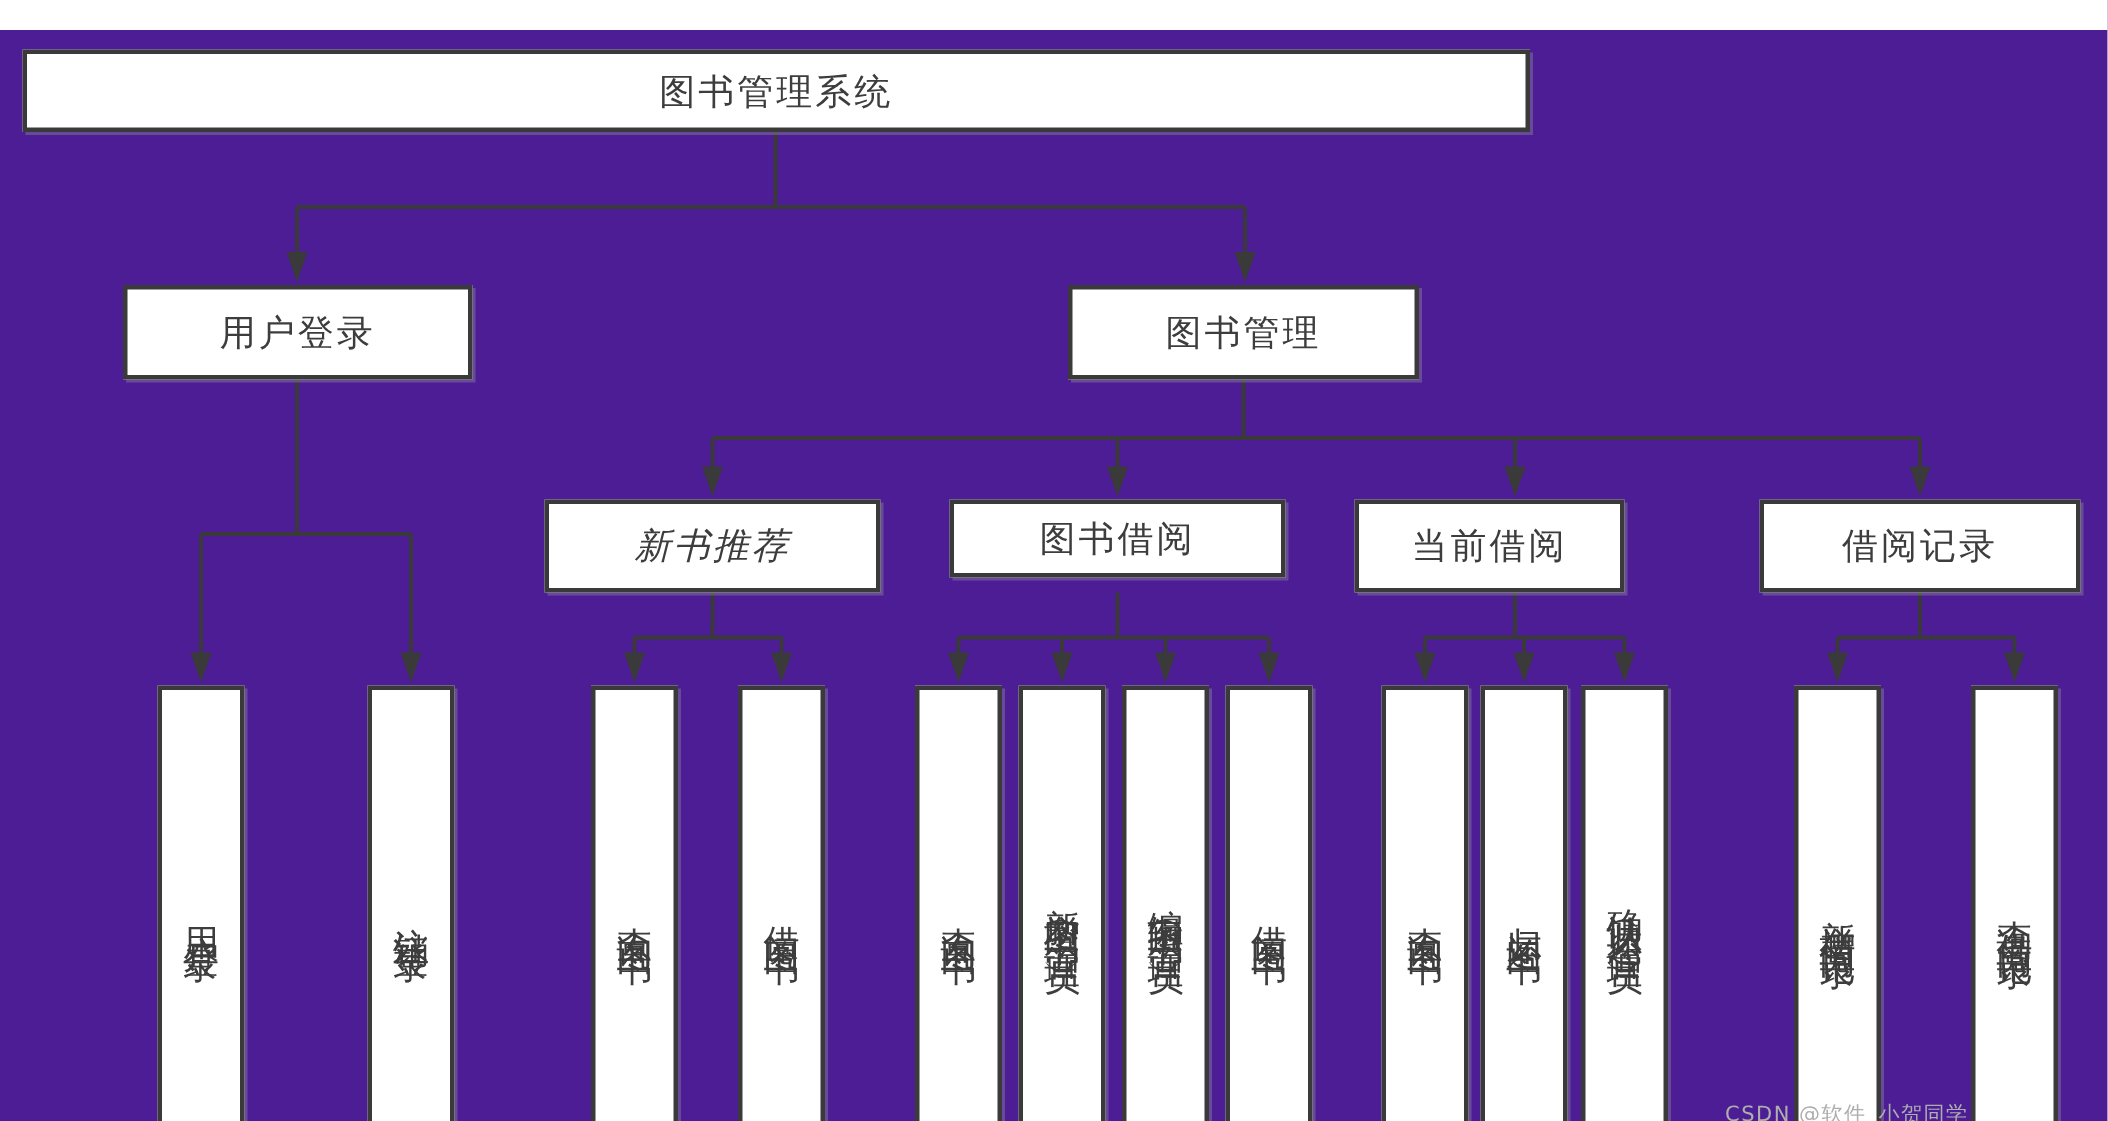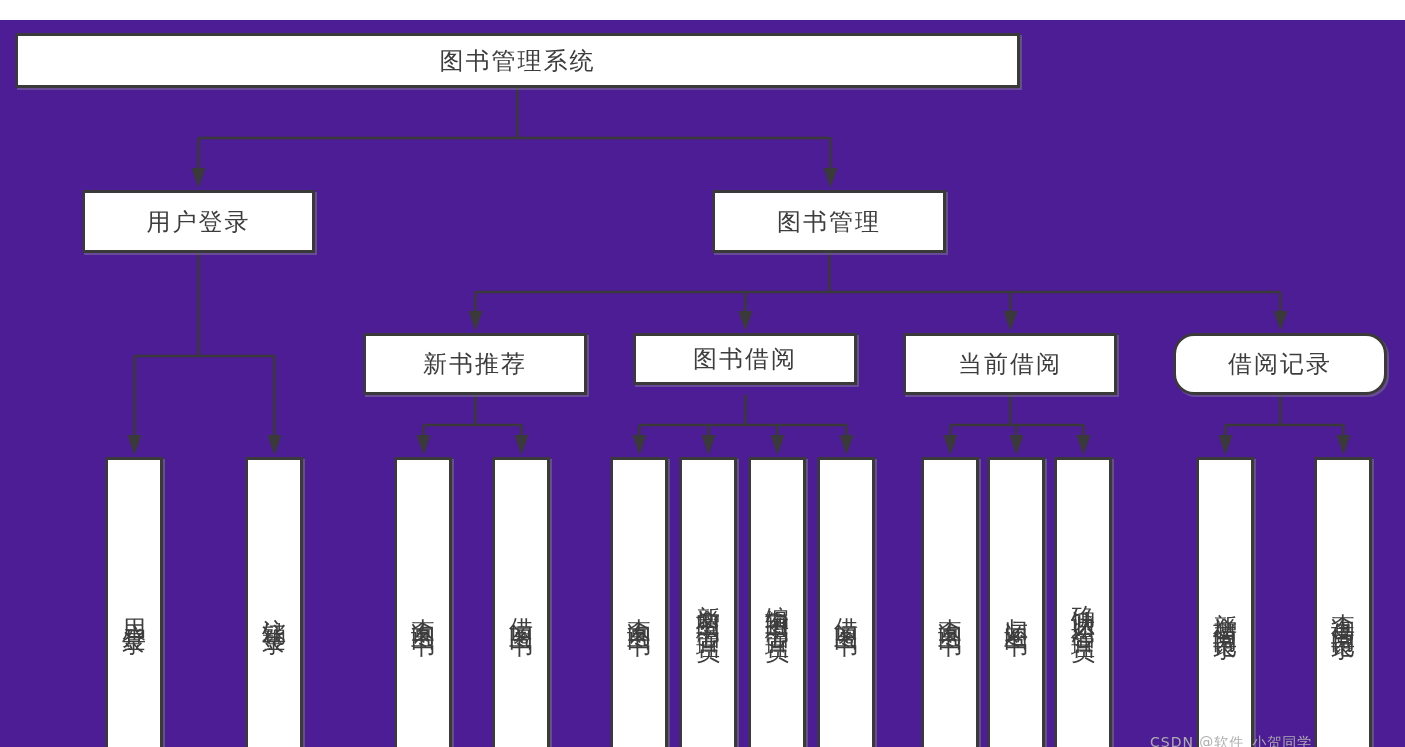--- a/index.html
+++ b/index.html
@@ -110,24 +110,24 @@
       <polygon points="1218,415 1232,415 1225,435"></polygon>
       <polygon points="1336,415 1350,415 1343,435"></polygon>
     </g>
   </svg>
 
   <div class="hbox" style="left:15px; top:13px; width:1005px; height:55px;">图书管理系统</div>
 
   <div class="hbox" style="left:82px; top:170px; width:233px; height:63px;">用户登录</div>
   <div class="hbox" style="left:712px; top:170px; width:234px; height:63px;font-family:Liberation Mono, monospace;">图书管理</div>
 
-  <div class="hbox" style="left:363px; top:313px; width:224px; height:62px;">新书推荐</div>
+  <div class="hbox" style="left:363px; top:313px; width:224px; height:62px;font-style:italic;">新书推荐</div>
   <div class="hbox" style="left:633px; top:313px; width:224px; height:52px;">图书借阅</div>
-  <div class="hbox" style="left:903px; top:313px; width:214px; height:62px;">当前借阅</div>
-  <div class="hbox" style="left:1173px; top:313px; width:214px; height:62px;border-radius:21px;">借阅记录</div>
+  <div class="hbox" style="left:903px; top:313px; width:180px; height:62px;">当前借阅</div>
+  <div class="hbox" style="left:1173px; top:313px; width:214px; height:62px;">借阅记录</div>
 
   <div class="vcol" style="left:105px;">用户登录</div>
   <div class="vcol" style="left:245px;">注销登录</div>
 
   <div class="vcol" style="left:394px;">查询图书</div>
   <div class="vcol" style="left:492px;">借阅图书</div>
 
   <div class="vcol" style="left:610px;">查询图书</div>
   <div class="vcol" style="left:679px;">新增图书（管理员）</div>
   <div class="vcol" style="left:748px;">编辑图书（管理员）</div>

